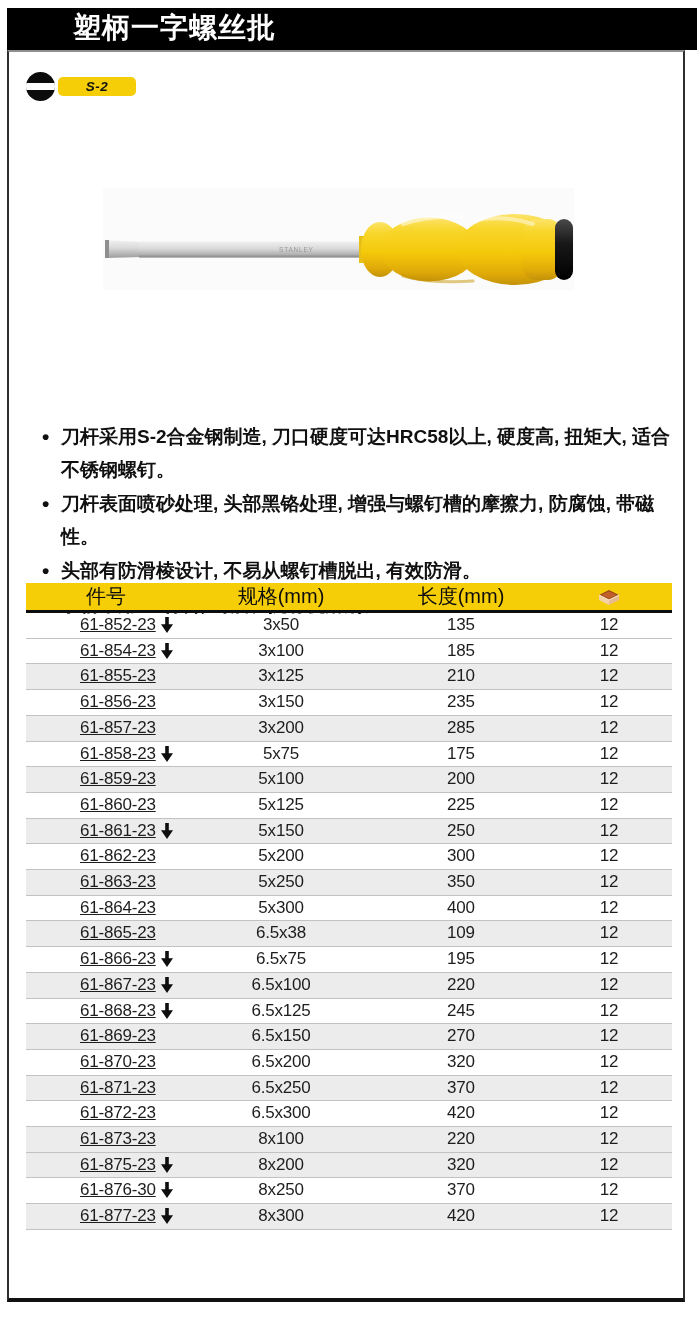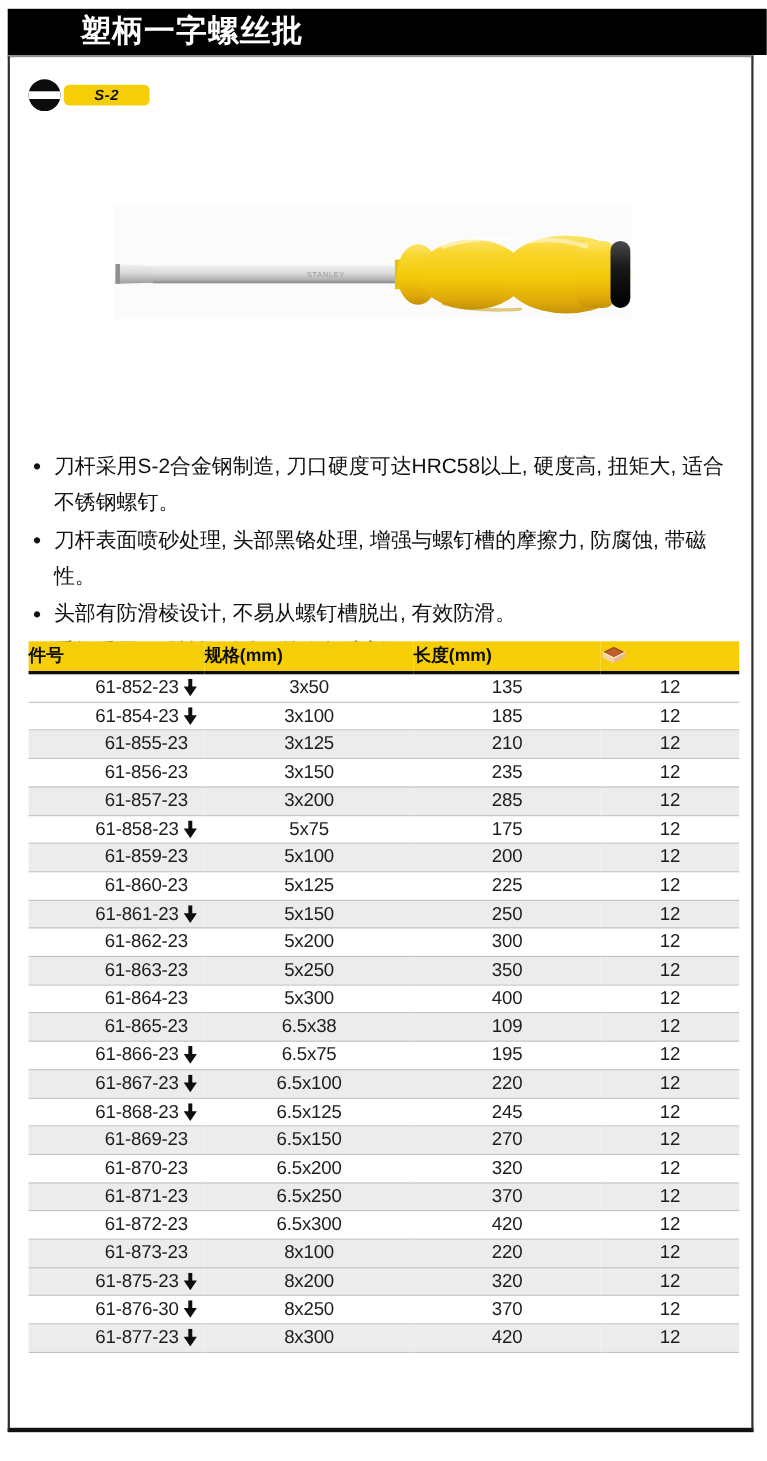--- a/index.html
+++ b/index.html
@@ -39,46 +39,46 @@
     font-size:13.5px;font-weight:700;font-style:italic;color:#111;letter-spacing:.5px;
   }
   
   .photo-bg{
     position:absolute;left:94px;top:136px;width:471px;height:102px;background:#fbfbfb;
   }
   .photo-bg svg{display:block;width:471px;height:102px;}
   
   .features{
     position:absolute;left:21px;top:356px;width:638px;
-    margin:0;padding:0;list-style:none;font-size:19px;line-height:33px;color:#101010;
+    margin:12px;padding:0;list-style:none;font-size:19px;line-height:33px;color:#101010;font-weight:bold;
   }
   .features li{position:relative;padding-left:19px;margin:0 0 1px 0;}
   .features li::before{
     content:"\2022";position:absolute;left:0;top:0;font-size:21px;color:#101010;
   }
   
   table.parts{
     position:absolute;left:17px;top:531px;width:646px;
     border-collapse:collapse;table-layout:fixed;
   }
   table.parts th{
     background:var(--accent-yellow,#f6ce08);height:27px;padding:0;
-    font-size:16px;font-weight:700;color:#0d0d0d;text-align:left;
+    font-size:20px;font-weight:400;color:#0d0d0d;text-align:center;
     border-bottom:3px solid #0d0d0d;
   }
   table.parts td{
     height:24.7px;line-height:24.7px;padding:0;text-align:center;
     font-size:17px;color:#1d1d1d;letter-spacing:-.2px;
     border-bottom:1px solid #c2c2c2;white-space:nowrap;
   }
   table.parts .c1{width:160px;}
   table.parts .c2{width:190px;}
   table.parts .c3{width:170px;}
   table.parts .c4{width:126px;margin-top:40px;}
-  table.parts td.c1{text-align:center;padding-left:54px;}
+  table.parts td.c1{text-align:left;padding-left:54px;text-decoration:underline;}
   table.parts tr.alt{background:var(--alt-row-bg,#ececec);}
   .new-arrow{vertical-align:-3px;margin-left:5px;}
   .carton{vertical-align:-3px;}
 </style>
 </head>
 <body>
 
 <div class="page">
 
   <header class="titlebar">

